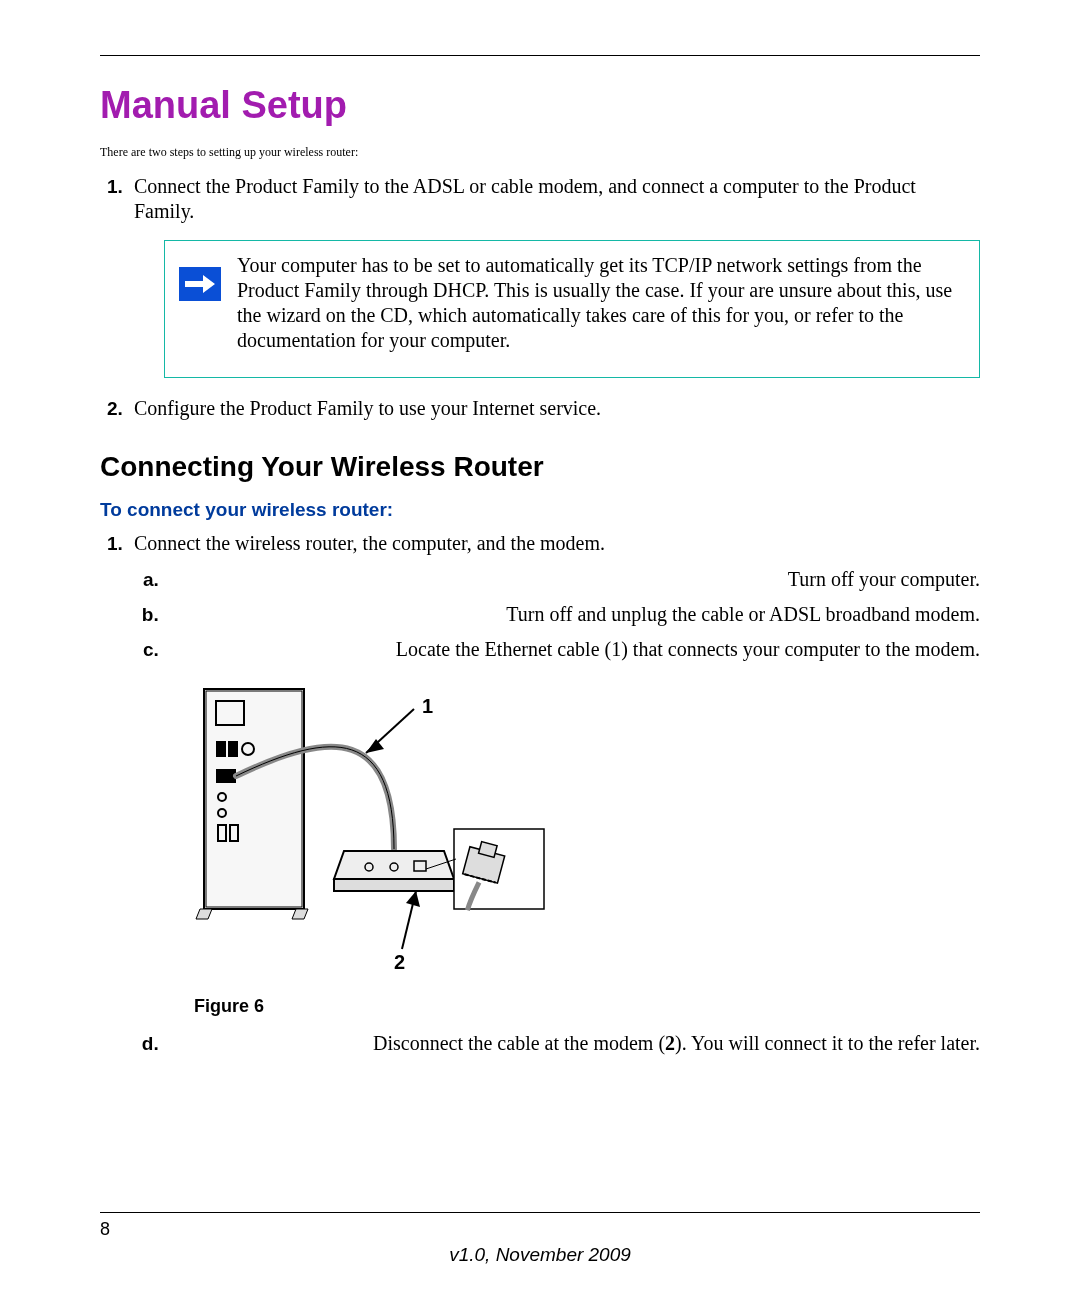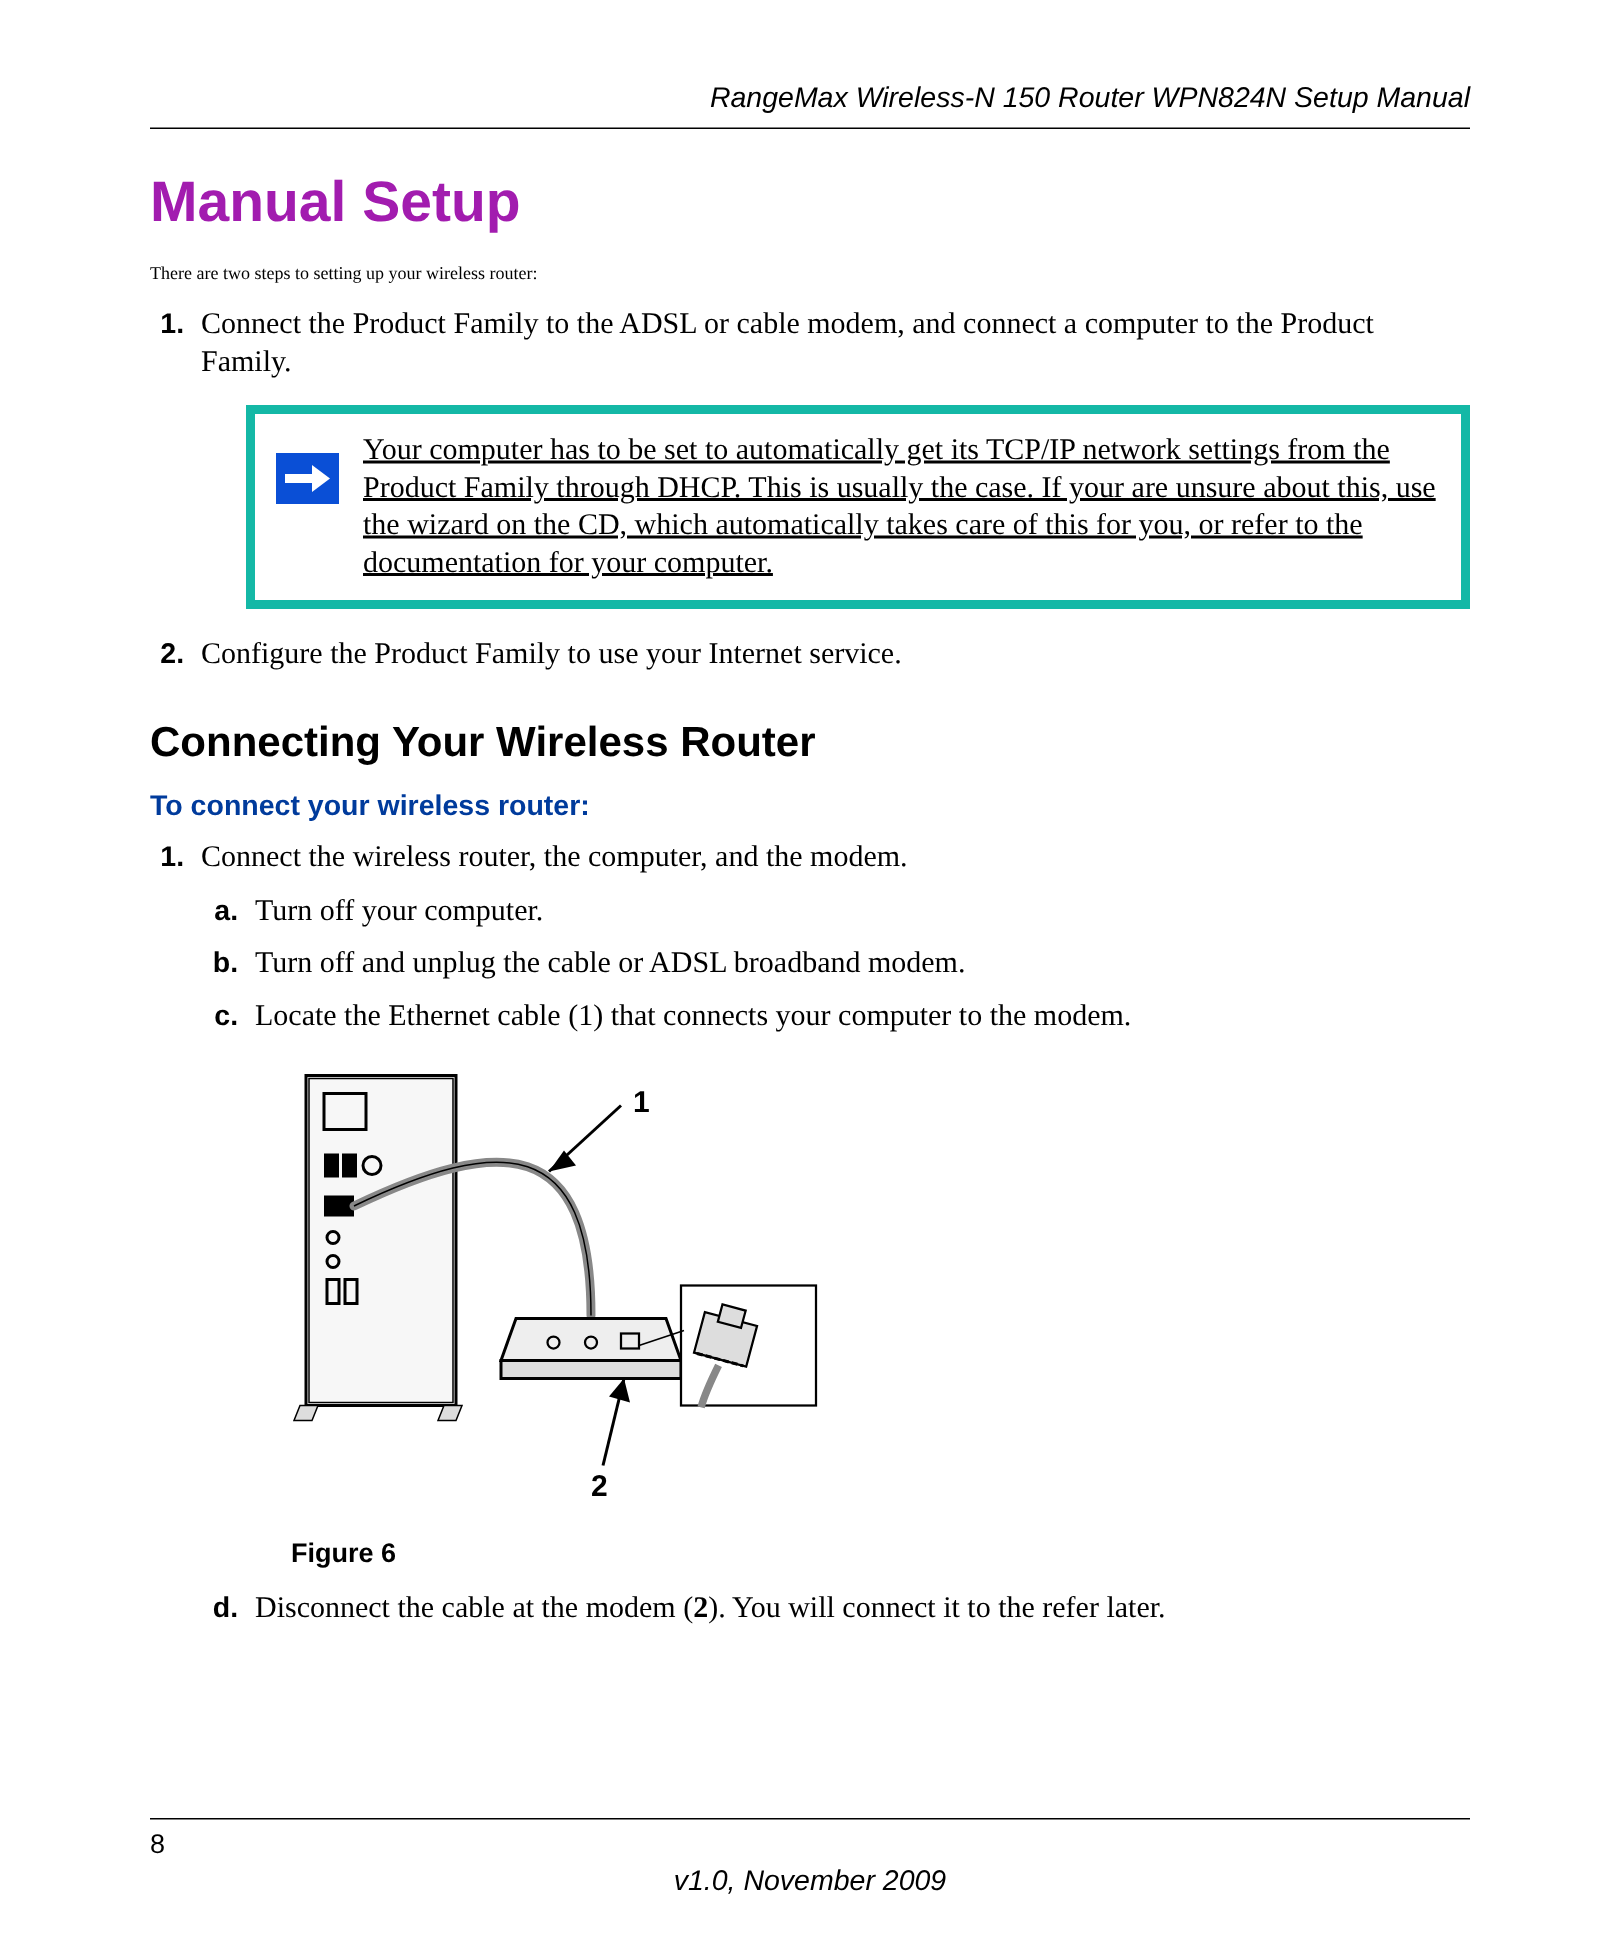--- a/index.html
+++ b/index.html
@@ -53,41 +53,41 @@
   ol.num > li::marker {
     font-family: Arial, Helvetica, sans-serif;
     font-weight: bold;
     font-size: 19px;
   }
   ol.alpha {
     font-size: 20px;
     list-style-type: lower-alpha;
     padding-left: 30px;
     margin: 10px 0 0 0;
+    text-align: right;
   }
   ol.alpha > li {
     margin-bottom: 8px;
     line-height: 1.35;
     padding-left: 6px;
   }
   ol.alpha > li::marker {
     font-family: Arial, Helvetica, sans-serif;
     font-weight: bold;
     font-size: 19px;
   }
   .note-box {
-    border: 6px solid #14b8a6;
+    border: 1px solid #14b8a6;
     margin: 16px 0 18px 30px;
-    padding: 12px 14px 12px 14px;
+    padding: 12px 14px 24px 14px;
     display: flex;
     align-items: flex-start;
     gap: 16px;
     font-size: 20px;
     line-height: 1.25;
-    text-decoration: underline;
   }
   .note-icon {
     width: 42px;
     height: 34px;
     background: #0a4fd6;
     flex: 0 0 auto;
     margin-top: 14px;
     position: relative;
   }
   .note-icon svg {
@@ -137,21 +137,20 @@
     font-size: 19px;
     margin-top: 4px;
   }
   .bold2 { font-weight: bold; }
 </style>
 </head>
 <body>
 
 <div class="page">
 
-  <div class="running-header">RangeMax Wireless-N 150 Router WPN824N Setup Manual</div>
   <hr class="header-rule">
 
   <h1 class="title">Manual Setup</h1>
 
   <p class="body">There are two steps to setting up your wireless router:</p>
 
   <ol class="num">
     <li>
       <span>Connect the Product Family to the ADSL or cable modem, and connect a computer to the Product Family.</span>
 

